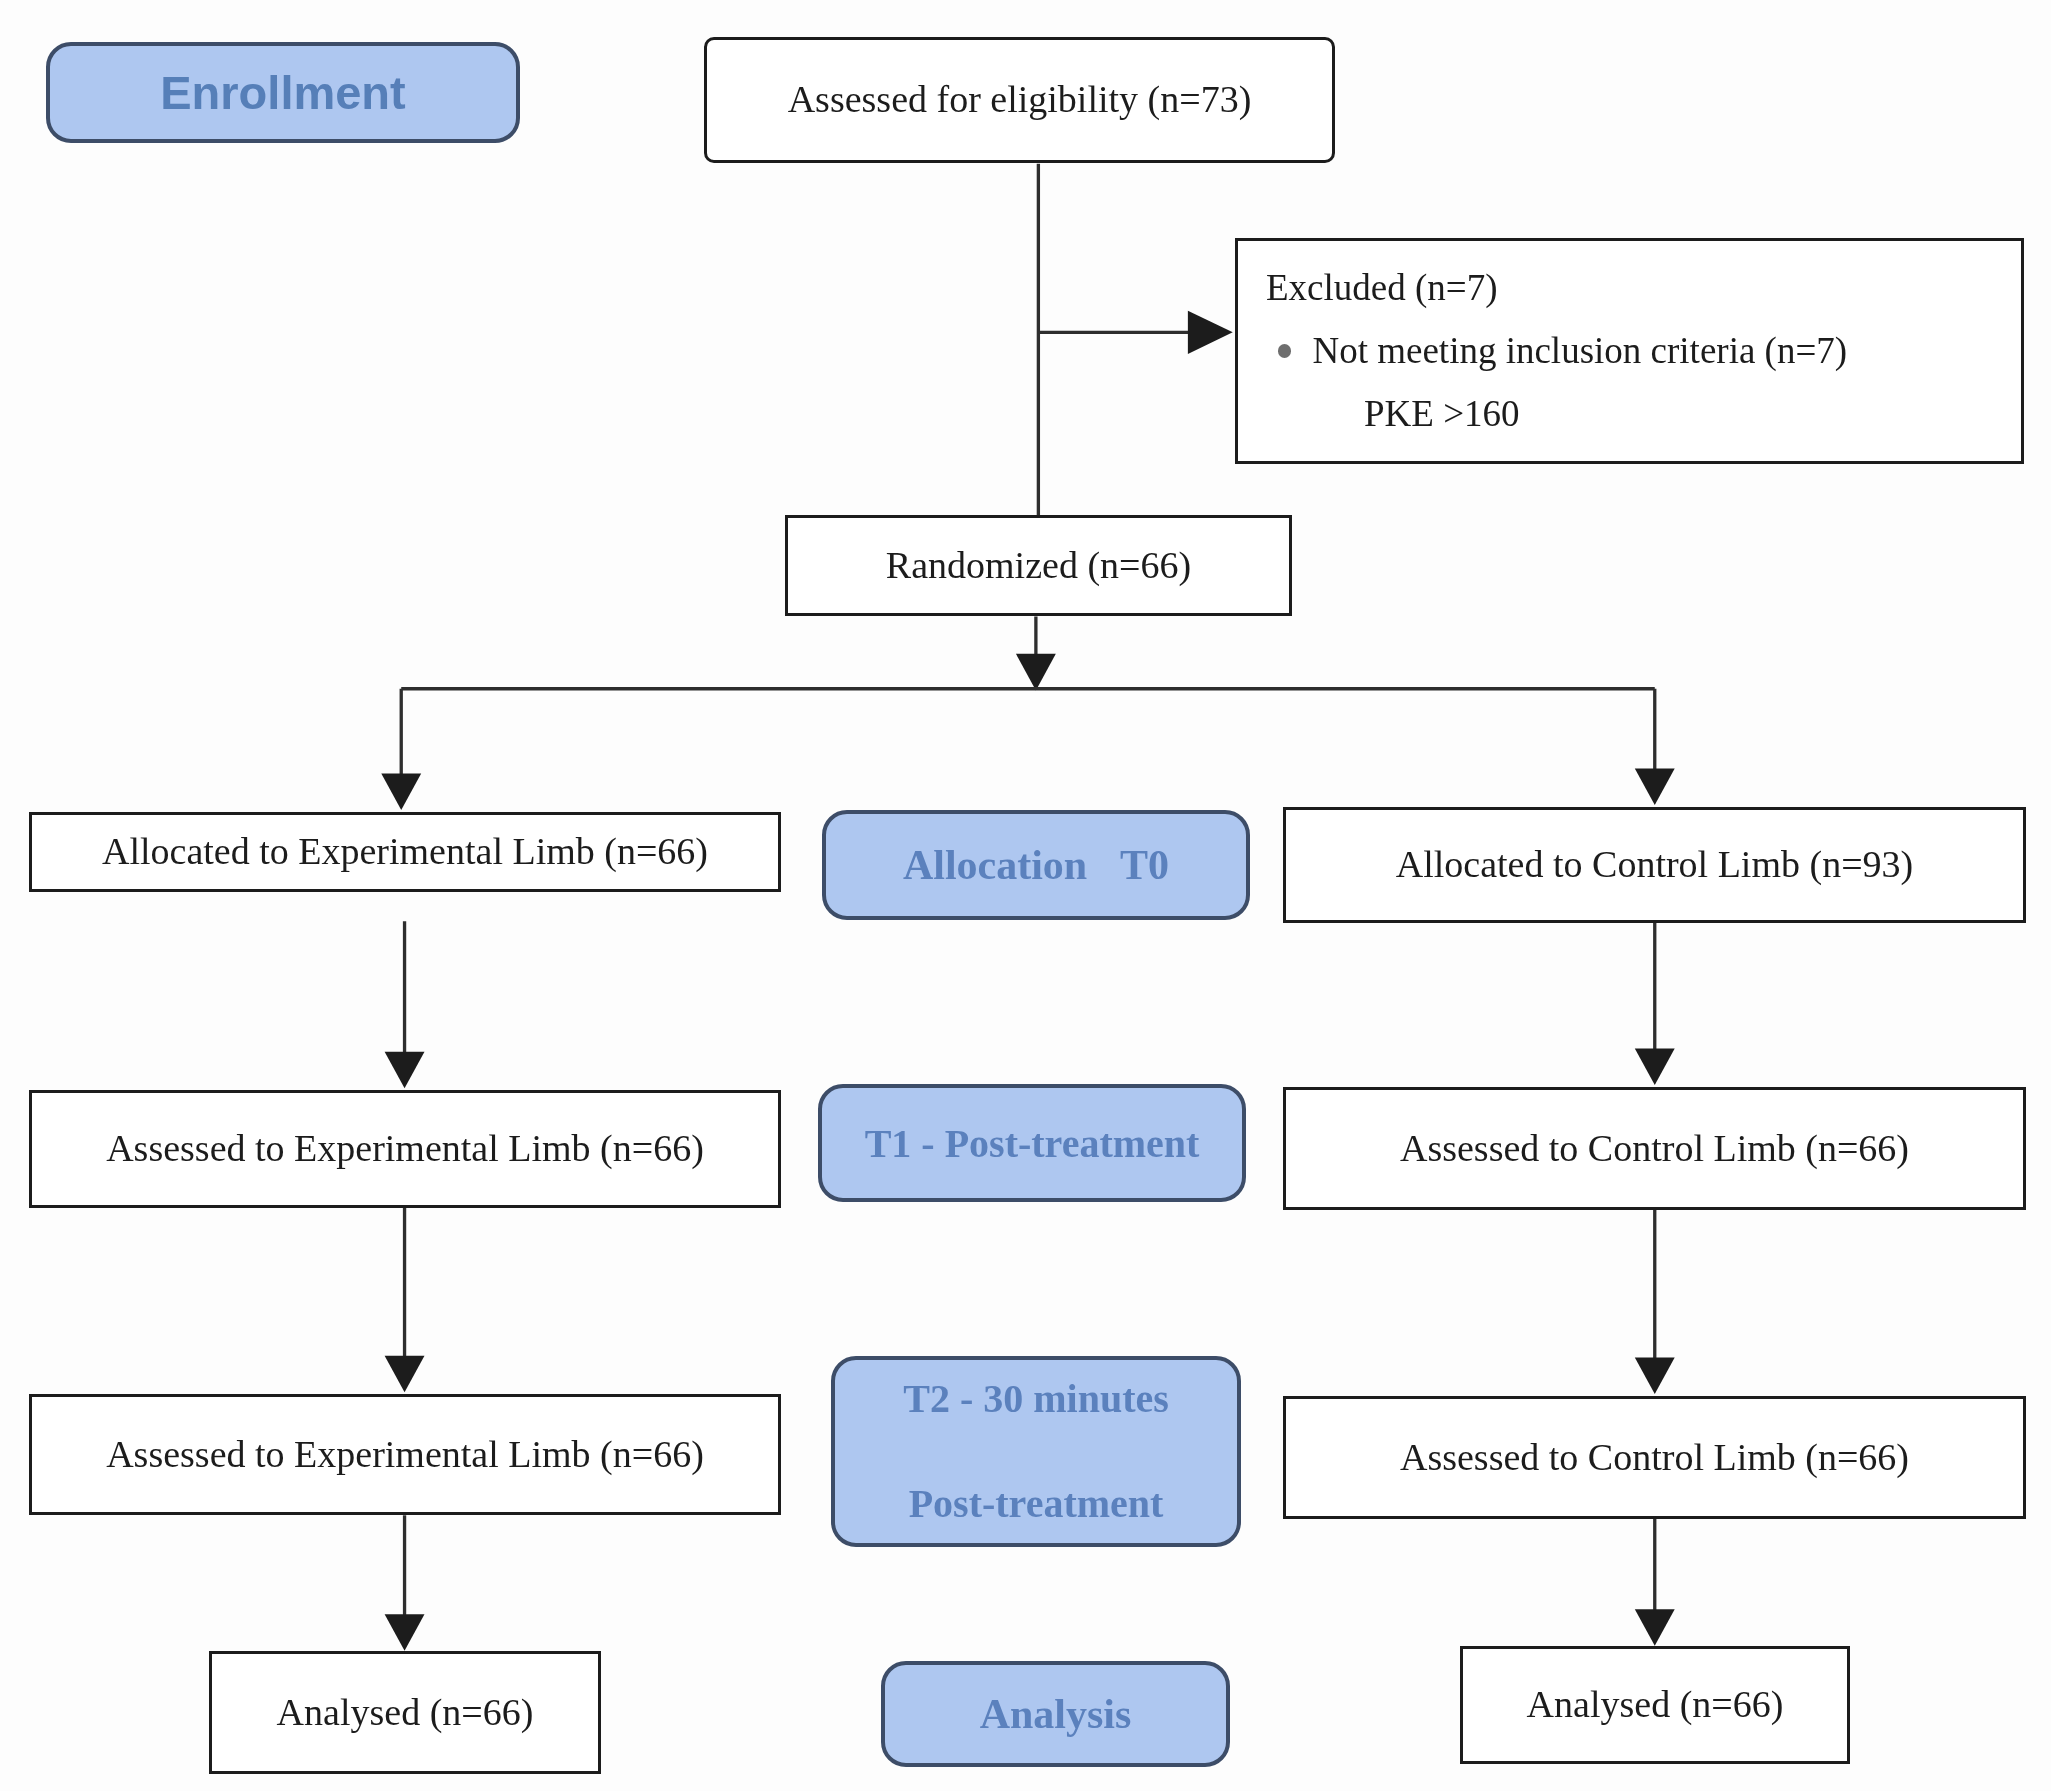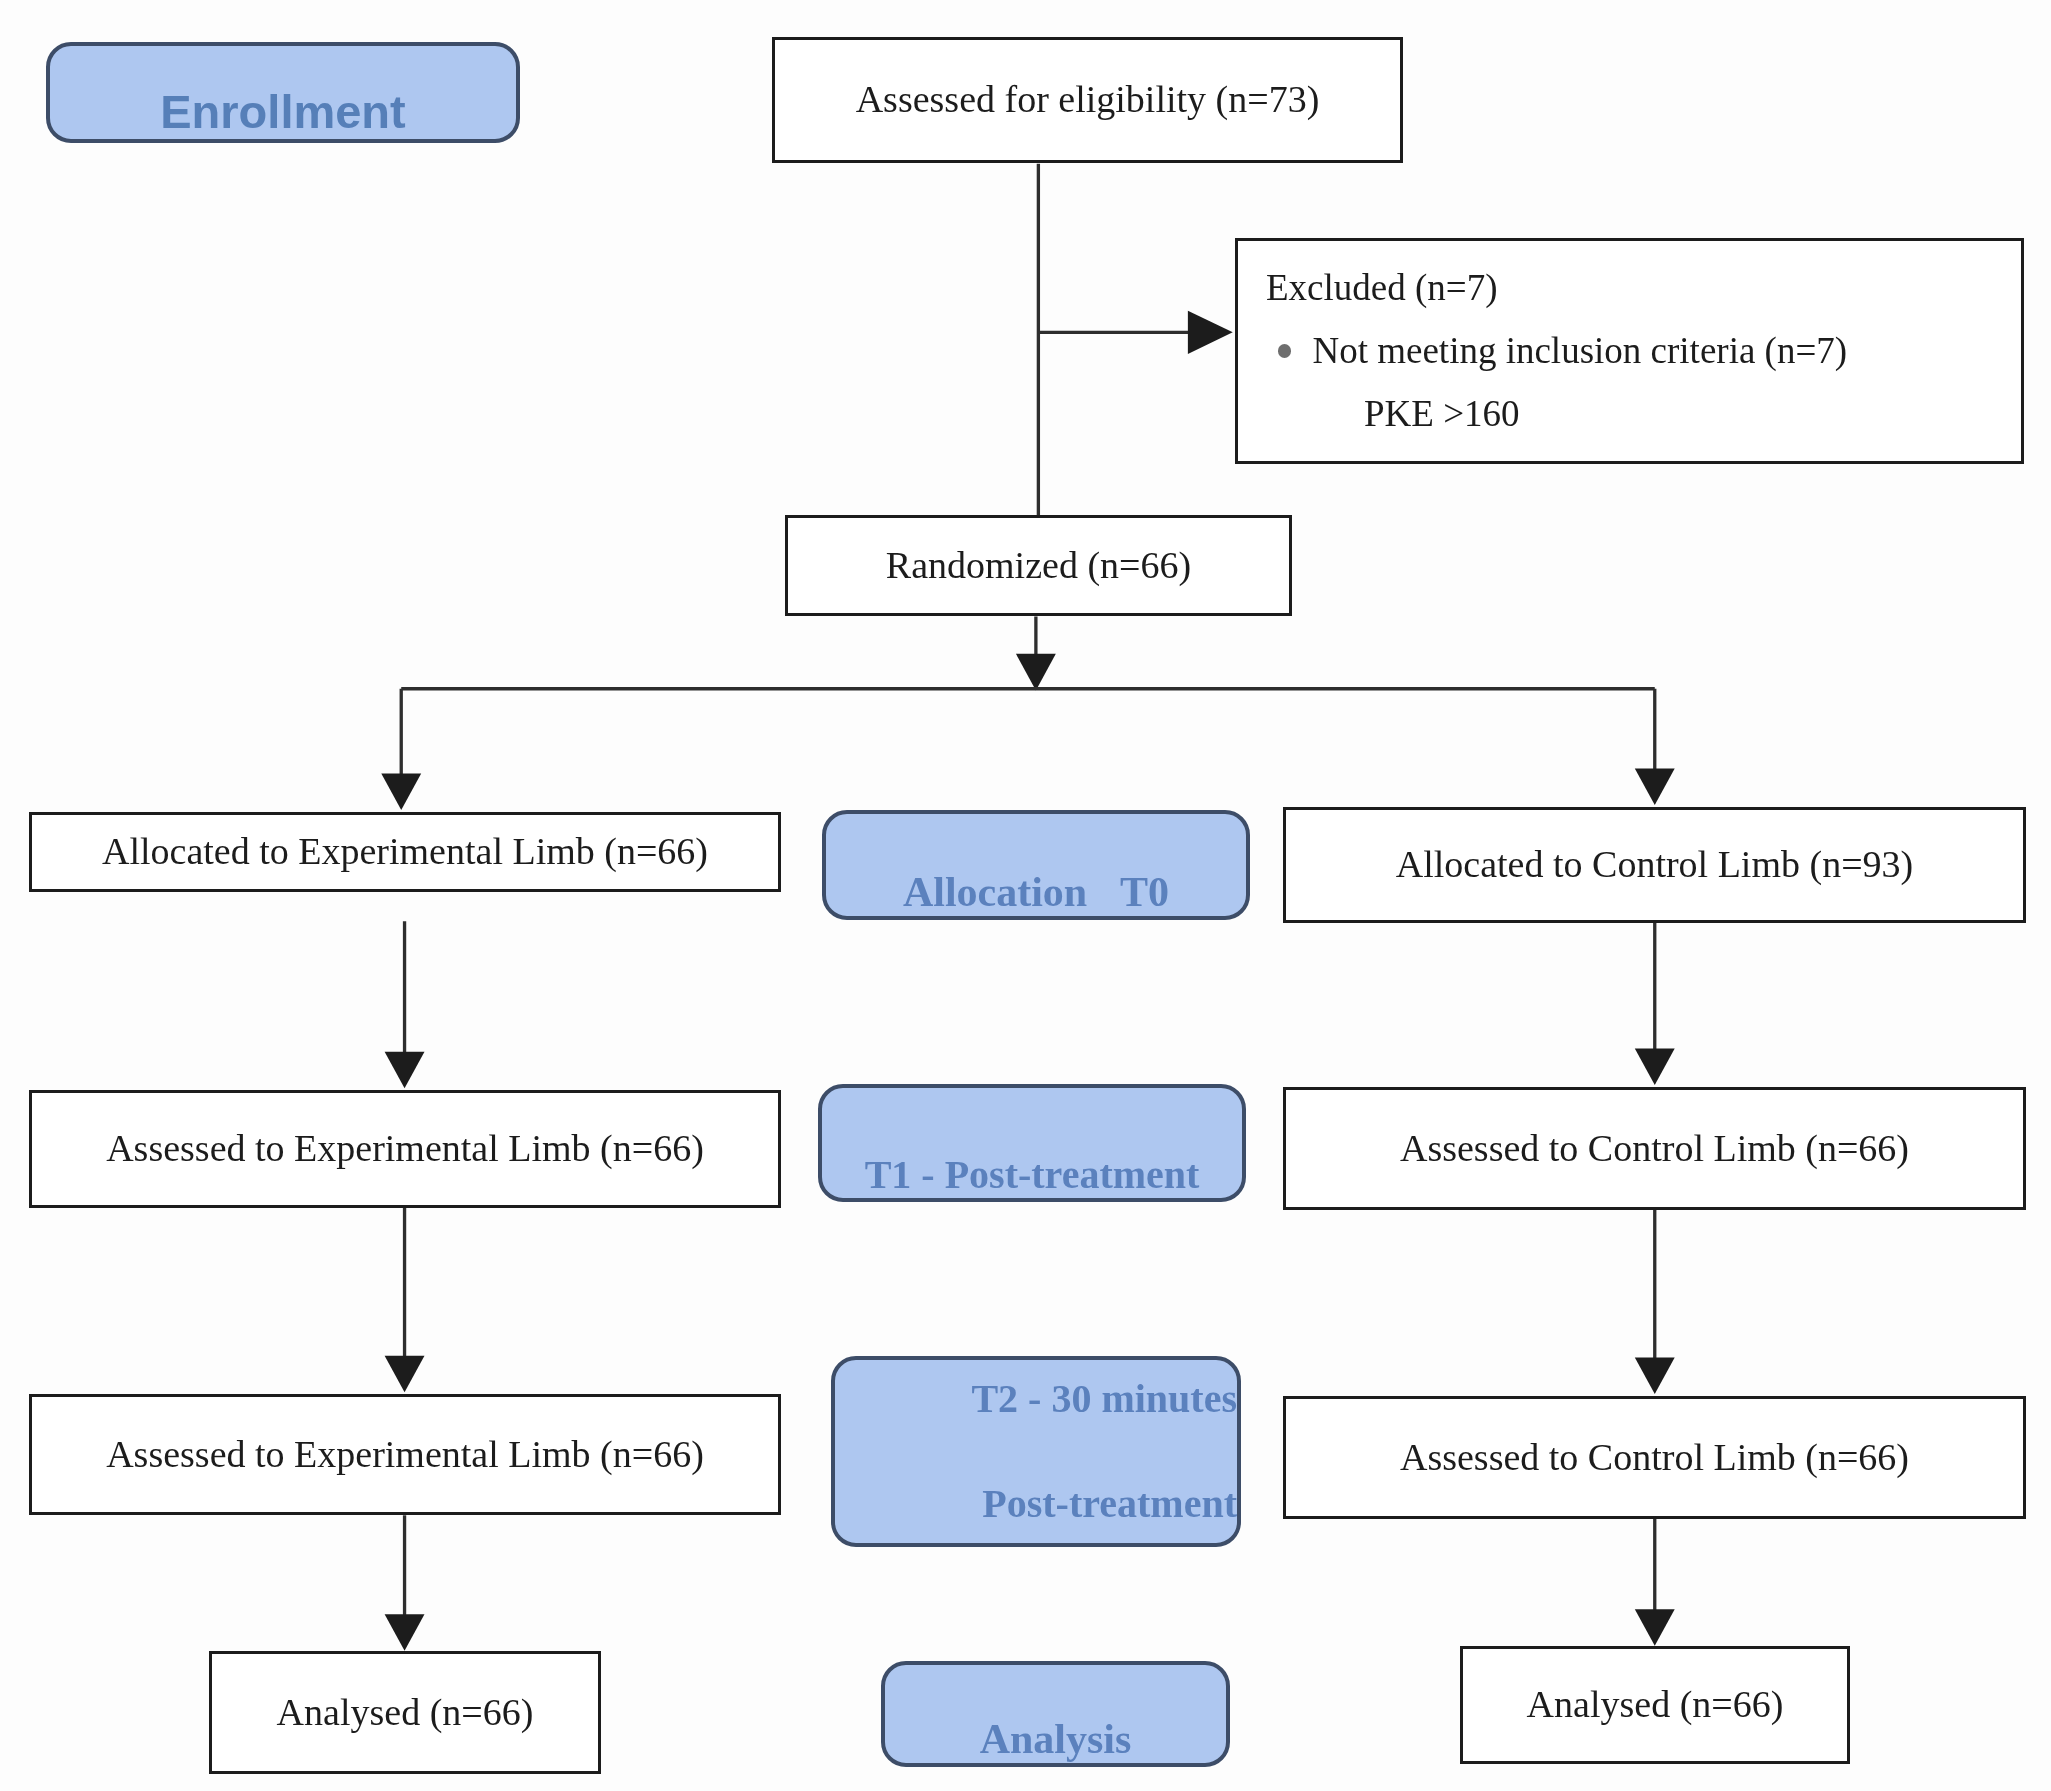--- a/index.html
+++ b/index.html
@@ -59,21 +59,21 @@
   .indent-detail {
     padding-left: 98px;
   }
   .badge {
     position: absolute;
     box-sizing: border-box;
     background: #aec7f0;
     border: 4.2px solid #3d4d68;
     border-radius: 25px;
     display: flex;
-    align-items: flex-end;
+    align-items: center;
     justify-content: center;
     text-align: center;
     color: #5b81bd;
     font-weight: bold;
     font-size: 40px;
   }
   .badge-enrollment {
     font-family: "Liberation Sans", "DejaVu Sans", sans-serif;
     font-size: 47px;
     color: #567fb8;
@@ -172,21 +172,21 @@
 
   <div class="badge badge-stacked" style="left:831px; top:1356px; width:410px; height:191px;">
     <span class="badge-line">T2 - 30 minutes</span>
     <span class="badge-line">Post-treatment</span>
   </div>
 
   <div class="badge" style="left:881px; top:1661px; width:349px; height:106px; font-size:42px;">
     <span class="badge-text">Analysis</span>
   </div>
 
-  <div class="box" style="left:772px; top:37px; width:631px; height:126px;">
+  <div class="box" style="left:704px; top:37px; width:631px; height:126px;border-radius:10px;">
     <span>Assessed for eligibility (n=73)</span>
   </div>
 
   <div class="box box-multiline" style="left:1235px; top:238px; width:789px; height:226px;">
     <div class="xline">
       <span>Excluded (n=7)</span>
     </div>
     <div class="xline">
       <span class="bullet-dot"></span>
       <span>Not meeting inclusion criteria (n=7)</span>

